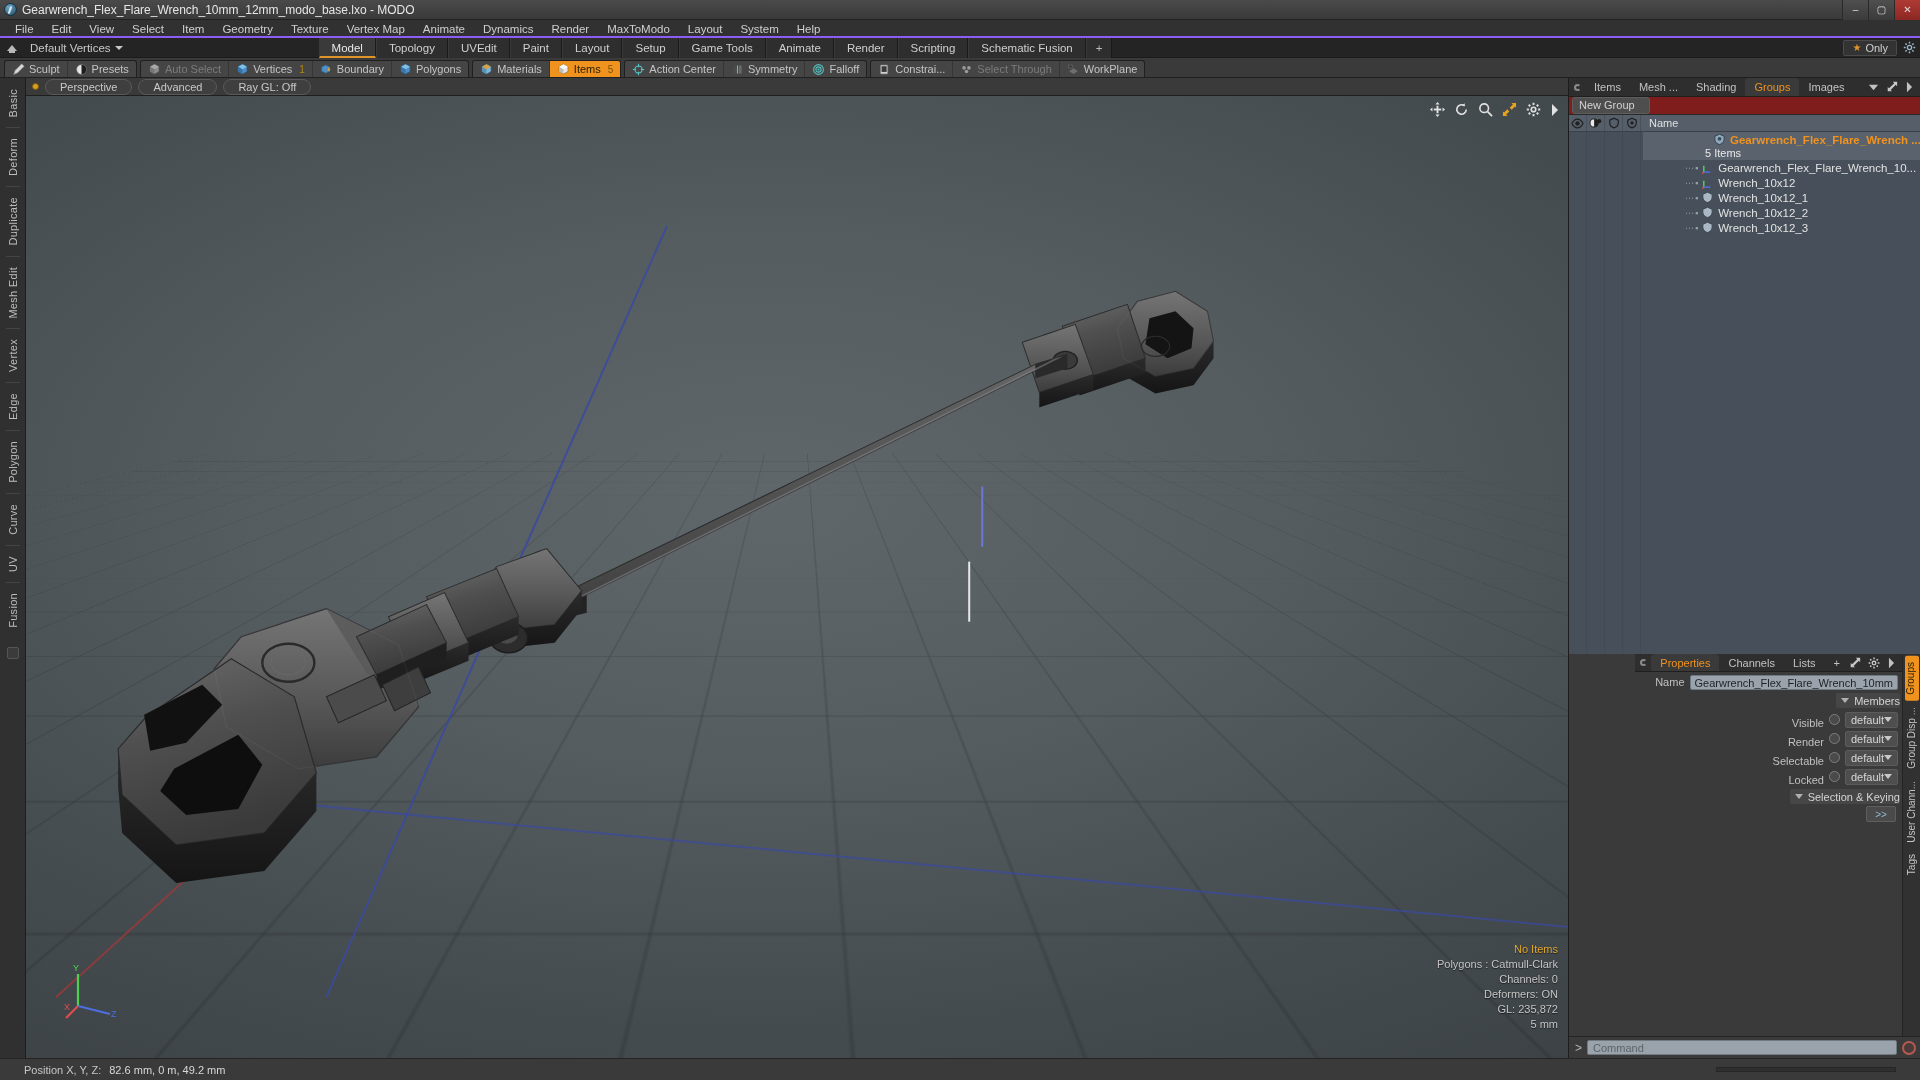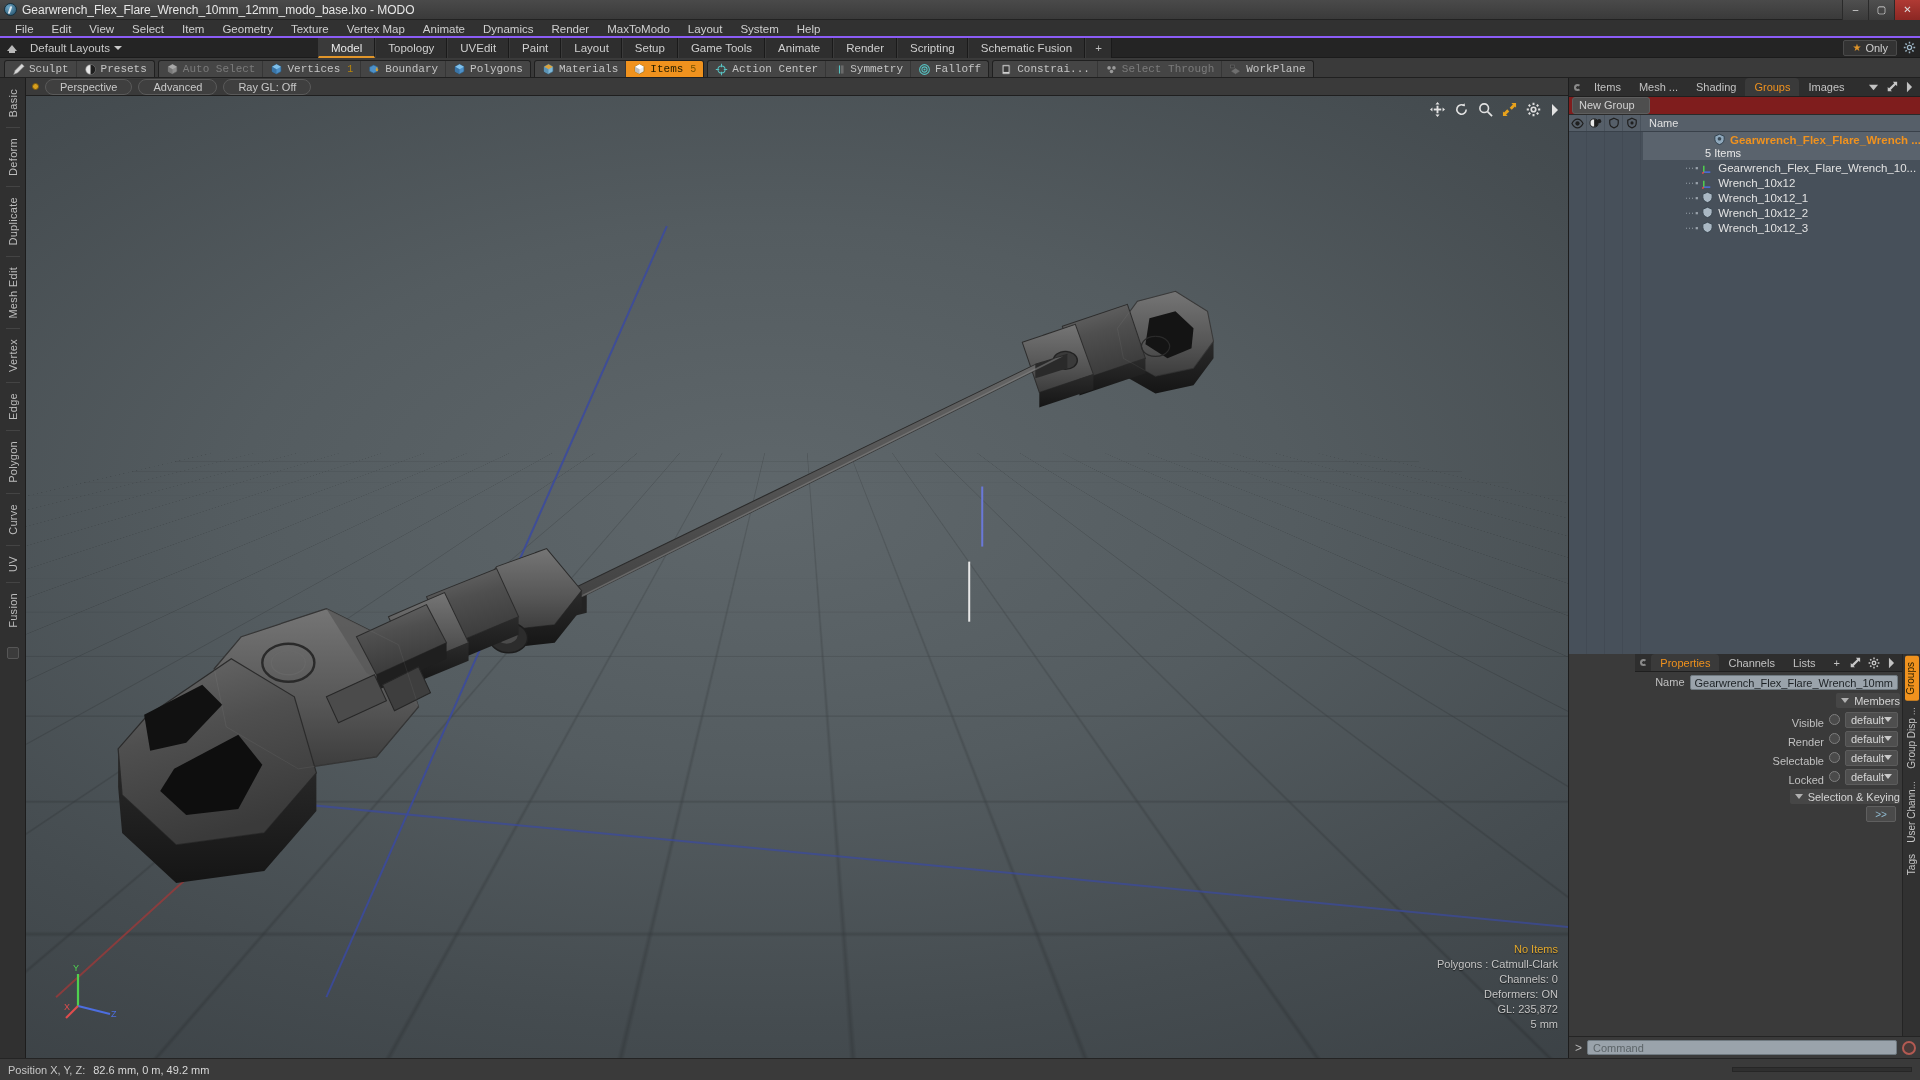--- a/index.html
+++ b/index.html
@@ -69,21 +69,21 @@
     border-radius:2px; padding: 1px 8px; font-size:11px; color:#cfcfcf;
   }
   .star { color: #e0952a; font-size: 10px; }
   .gear-sm { width:13px;height:13px; }
 
   
   .modebar {
     height: 20px; background: #3a3a3a; display: flex; align-items: stretch;
     border-bottom: 1px solid #202020; flex: none; padding: 2px 2px 0 4px; gap: 3px;
   }
-  .mgroup { display:flex; align-items:stretch; background:#454545; border:1px solid #202020; border-bottom:none; border-radius:3px 3px 0 0; overflow:hidden;font-family:Liberation Mono, monospace; }
+  .mgroup { display:flex; align-items:stretch; background:#454545; border:1px solid #202020; border-bottom:none; border-radius:3px 3px 0 0; overflow:hidden; }
   .mbtn {
     display: flex; align-items: center; gap: 4px; padding: 0 7px;
     font-size: 11px; color: #c4c4c4; border-right: 1px solid #363636; white-space: nowrap;
   }
   .mbtn:last-child { border-right: none; }
   .mbtn.active { background: #f0921e; color: #2a2100; }
   .mbtn.disabled { color: #7b7b7b; }
   .mbtn .cnt { color: #b8860b; font-size: 10px; margin-left: 3px; }
   .mbtn.active .cnt { color: #7a5400; }
 
@@ -216,21 +216,21 @@
 
   
   .cmdbar { height: 22px; background: #3a3a3a; display:flex; align-items:center; gap:5px; padding: 0 4px; border-top:1px solid #242424; }
   .cmd-gt { font-size: 12px; color: #b4b4b4; padding-left:2px; }
   .cmd-input { flex:1; height:15px; background:#9aa3ab; border:1px solid #6f7980; border-radius:2px; font-size:11px; color:#5c6468; padding:0 5px; line-height:14px; }
   .cmd-rec { width:14px;height:14px;border-radius:50%;border:2px solid #b35a52;background:#4a3a38; flex:none; }
 
   
   .statusbar {
     height: 22px; background: #3a3a3a; border-top: 1px solid #242424;
-    display: flex; align-items: center; padding: 0 8px; flex: none; gap: 8px;
+    display: flex; align-items: center; padding: 0 24px; flex: none; gap: 8px;
   }
   .status-txt { font-size: 11px; color: #c6c6c6; white-space: nowrap; }
   .status-val { font-size: 11px; color: #d8d8d8; }
   .status-prog { margin-left: auto; width: 180px; height: 5px; background:#2f2f2f; border:1px solid #262626; }
 
   
   .wrench { position:absolute; inset:0; pointer-events:none; }
 </style>
 </head>
 <body>
@@ -263,21 +263,21 @@
       <div class="menu-item">Layout</div>
       <div class="menu-item">System</div>
       <div class="menu-item">Help</div>
     </div>
 
   <div class="layoutbar">
     <div class="home-btn">
       <div class="home-glyph"></div>
     </div>
     <div class="default-layouts">
-      <span>Default Layouts</span><i class="caret-dn"></i>
+      <span>Default Vertices</span><i class="caret-dn"></i>
     </div>
     <div class="layout-tabs" id="layout-tabs">
         <div class="ltab active">Model</div>
         <div class="ltab">Topology</div>
         <div class="ltab">UVEdit</div>
         <div class="ltab">Paint</div>
         <div class="ltab">Layout</div>
         <div class="ltab">Setup</div>
         <div class="ltab">Game Tools</div>
         <div class="ltab">Animate</div>

